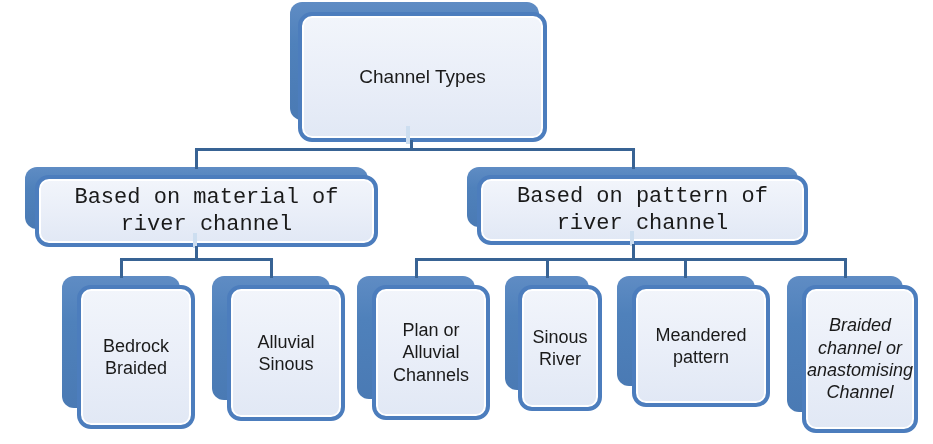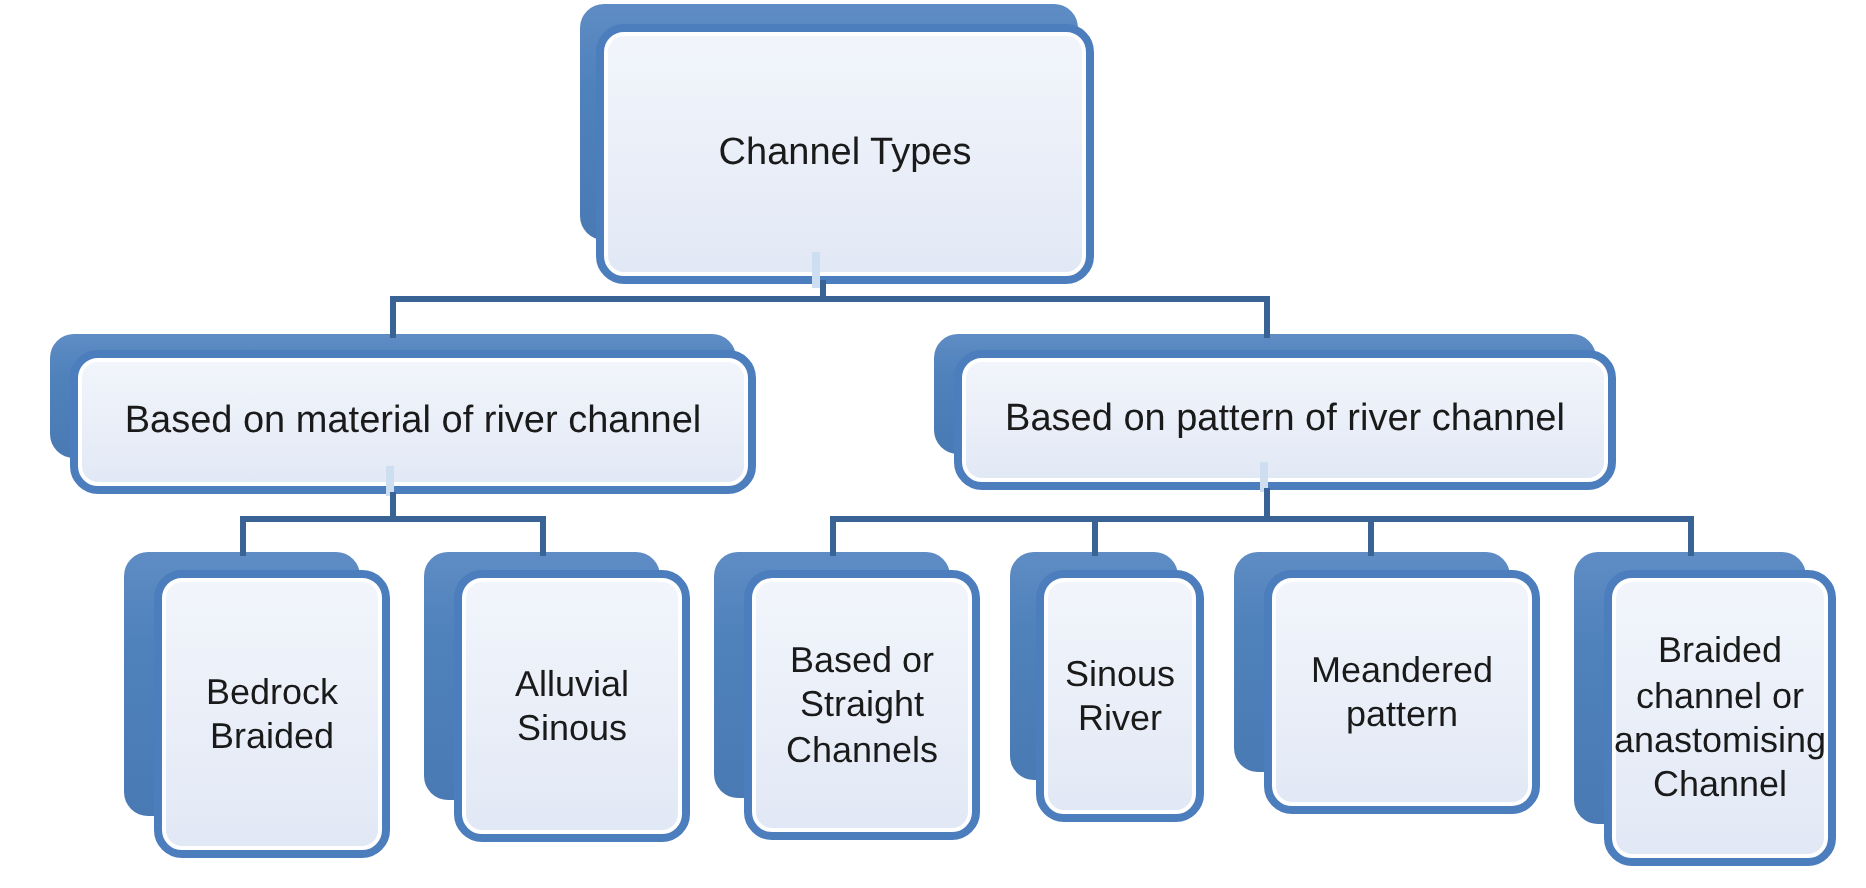--- a/index.html
+++ b/index.html
@@ -39,31 +39,31 @@
     align-items: center;
     justify-content: center;
     text-align: center;
     padding: 0 6px;
   }
   .lbl { display: block; line-height: 1.24; }
 
   
   .n-root     { left: 290px; top: 2px;   --fw: 249px; --fh: 130px; --bh: 118px; --ox: 8px;  --oy: 10px; }
   .n-root .lbl { font-size: 19px; }
-  .n-branch .lbl { font-size: 19px; }
+  .n-branch .lbl { font-size: 22px; font-family: Liberation Mono, monospace; }
   .n-leaf .lbl { font-size: 18px; }
   .n-mat      { left: 25px;  top: 167px; --fw: 343px; --fh: 72px;  --bh: 62px;  --ox: 10px; --oy: 8px; }
   .n-pat      { left: 467px; top: 167px; --fw: 331px; --fh: 70px;  --bh: 60px;  --ox: 10px; --oy: 8px; }
   .n-bedrock  { left: 62px;  top: 276px; --fw: 118px; --fh: 144px; --bh: 132px; --ox: 15px; --oy: 9px; }
   .n-alluvial { left: 212px; top: 276px; --fw: 118px; --fh: 136px; --bh: 124px; --ox: 15px; --oy: 9px; }
   .n-plan     { left: 357px; top: 276px; --fw: 118px; --fh: 135px; --bh: 123px; --ox: 15px; --oy: 9px; }
   .n-sinous   { left: 505px; top: 276px; --fw: 84px;  --fh: 126px; --bh: 114px; --ox: 13px; --oy: 9px; }
   .n-meander  { left: 617px; top: 276px; --fw: 138px; --fh: 122px; --bh: 110px; --ox: 15px; --oy: 9px; }
   .n-braided  { left: 787px; top: 276px; --fw: 116px; --fh: 148px; --bh: 136px; --ox: 15px; --oy: 9px; }
-  .n-braided .front { padding: 0 11px; }
+  .n-braided .front { padding: 0 11px; font-style: italic; }
 
   
   .conn { position: absolute; background: var(--connector, #386394); }
   .conn.light { background: var(--connector-light, #cddef0); }
 
   .c-root-light { left: 406px; top: 126px; width: 4px; height: 18px; }
   .c-root-stub  { left: 410px; top: 140px; width: 3px; height: 10px; }
   .c-r1-h       { left: 195px; top: 148px; width: 440px; height: 3px; border-radius: 2px; }
   .c-r1-sl      { left: 195px; top: 148px; width: 3px; height: 21px; }
   .c-r1-sr      { left: 632px; top: 148px; width: 3px; height: 21px; }
@@ -118,21 +118,21 @@
   <div class="node n-leaf n-alluvial">
     <div class="back"></div>
     <div class="front">
       <span class="lbl">Alluvial Sinous</span>
     </div>
   </div>
 
   <div class="node n-leaf n-plan">
     <div class="back"></div>
     <div class="front">
-      <span class="lbl">Based or Straight Channels</span>
+      <span class="lbl">Plan or Alluvial Channels</span>
     </div>
   </div>
 
   <div class="node n-leaf n-sinous">
     <div class="back"></div>
     <div class="front">
       <span class="lbl">Sinous River</span>
     </div>
   </div>
 

